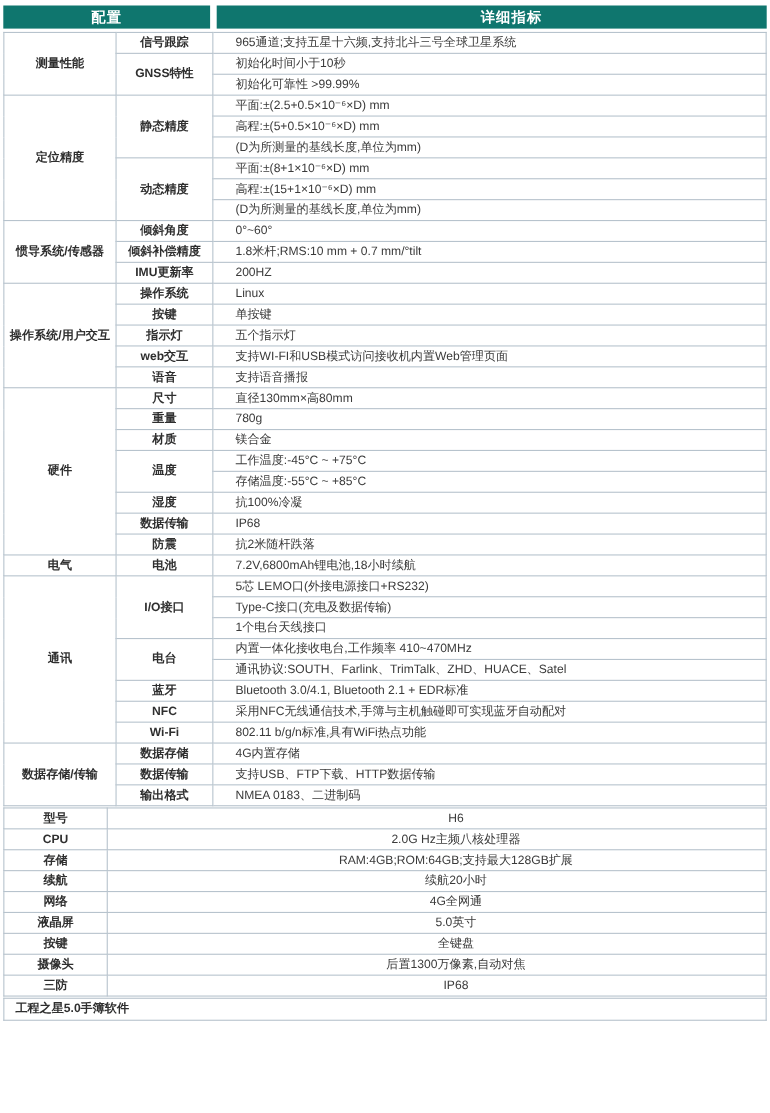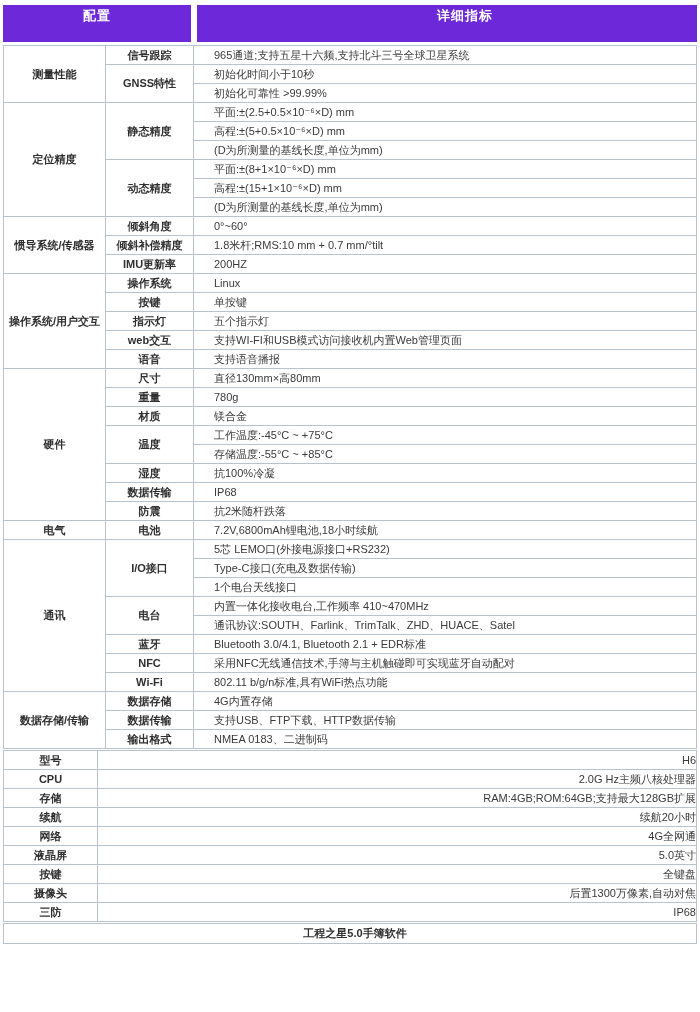--- a/index.html
+++ b/index.html
@@ -7,26 +7,26 @@
     width:700px;
     font-family:"Liberation Sans","DejaVu Sans",sans-serif;
     font-size:11px;
     color:#333333;
     -webkit-font-smoothing:antialiased;
   }
   .page { padding:5px 3px 4px 3px; }
 
   
   .bar {
-    background:#6d28d9;
+    background:#0f766e;
     color:#ffffff;
     font-weight:bold;
     font-size:13px;
     text-align:center;
-    height:37px;
+    height:21px;
     line-height:21px;
     letter-spacing:1px;
   }
   .header-flex { display:flex; gap:6px; margin-bottom:3px; }
   .header-config { width:188px; }
   .header-detail { flex:1;padding-left:36px; }
 
   table { border-collapse:collapse; width:100%; table-layout:fixed; }
   td {
     border:1px solid #b7c3cd;
@@ -36,29 +36,29 @@
     overflow:hidden;
     white-space:nowrap;
   }
   td.cat, td.sub, td.klabel {
     font-weight:bold;
     text-align:center;
     color:#2f2f2f;
   }
   td.val { text-align:left; padding-left:20px; color:#3a3a3a; }
 
-  .kv-table td.kval { text-align:right; padding-left:35px; color:#3a3a3a; }
+  .kv-table td.kval { text-align:center; padding-left:35px; color:#3a3a3a; }
 
   .section-bar { margin:5px 0 4px 0; }
   .spec-table { margin-bottom:1px; }
   .kv-table { margin-bottom:1px; }
 
   .software-table td.software-name {
     font-weight:bold;
-    text-align:center;
+    text-align:left;
     padding-left:10px;
     height:19px;
     color:#2f2f2f;
   }
 </style>
 </head>
 <body>
 
 <div class="page">
 

